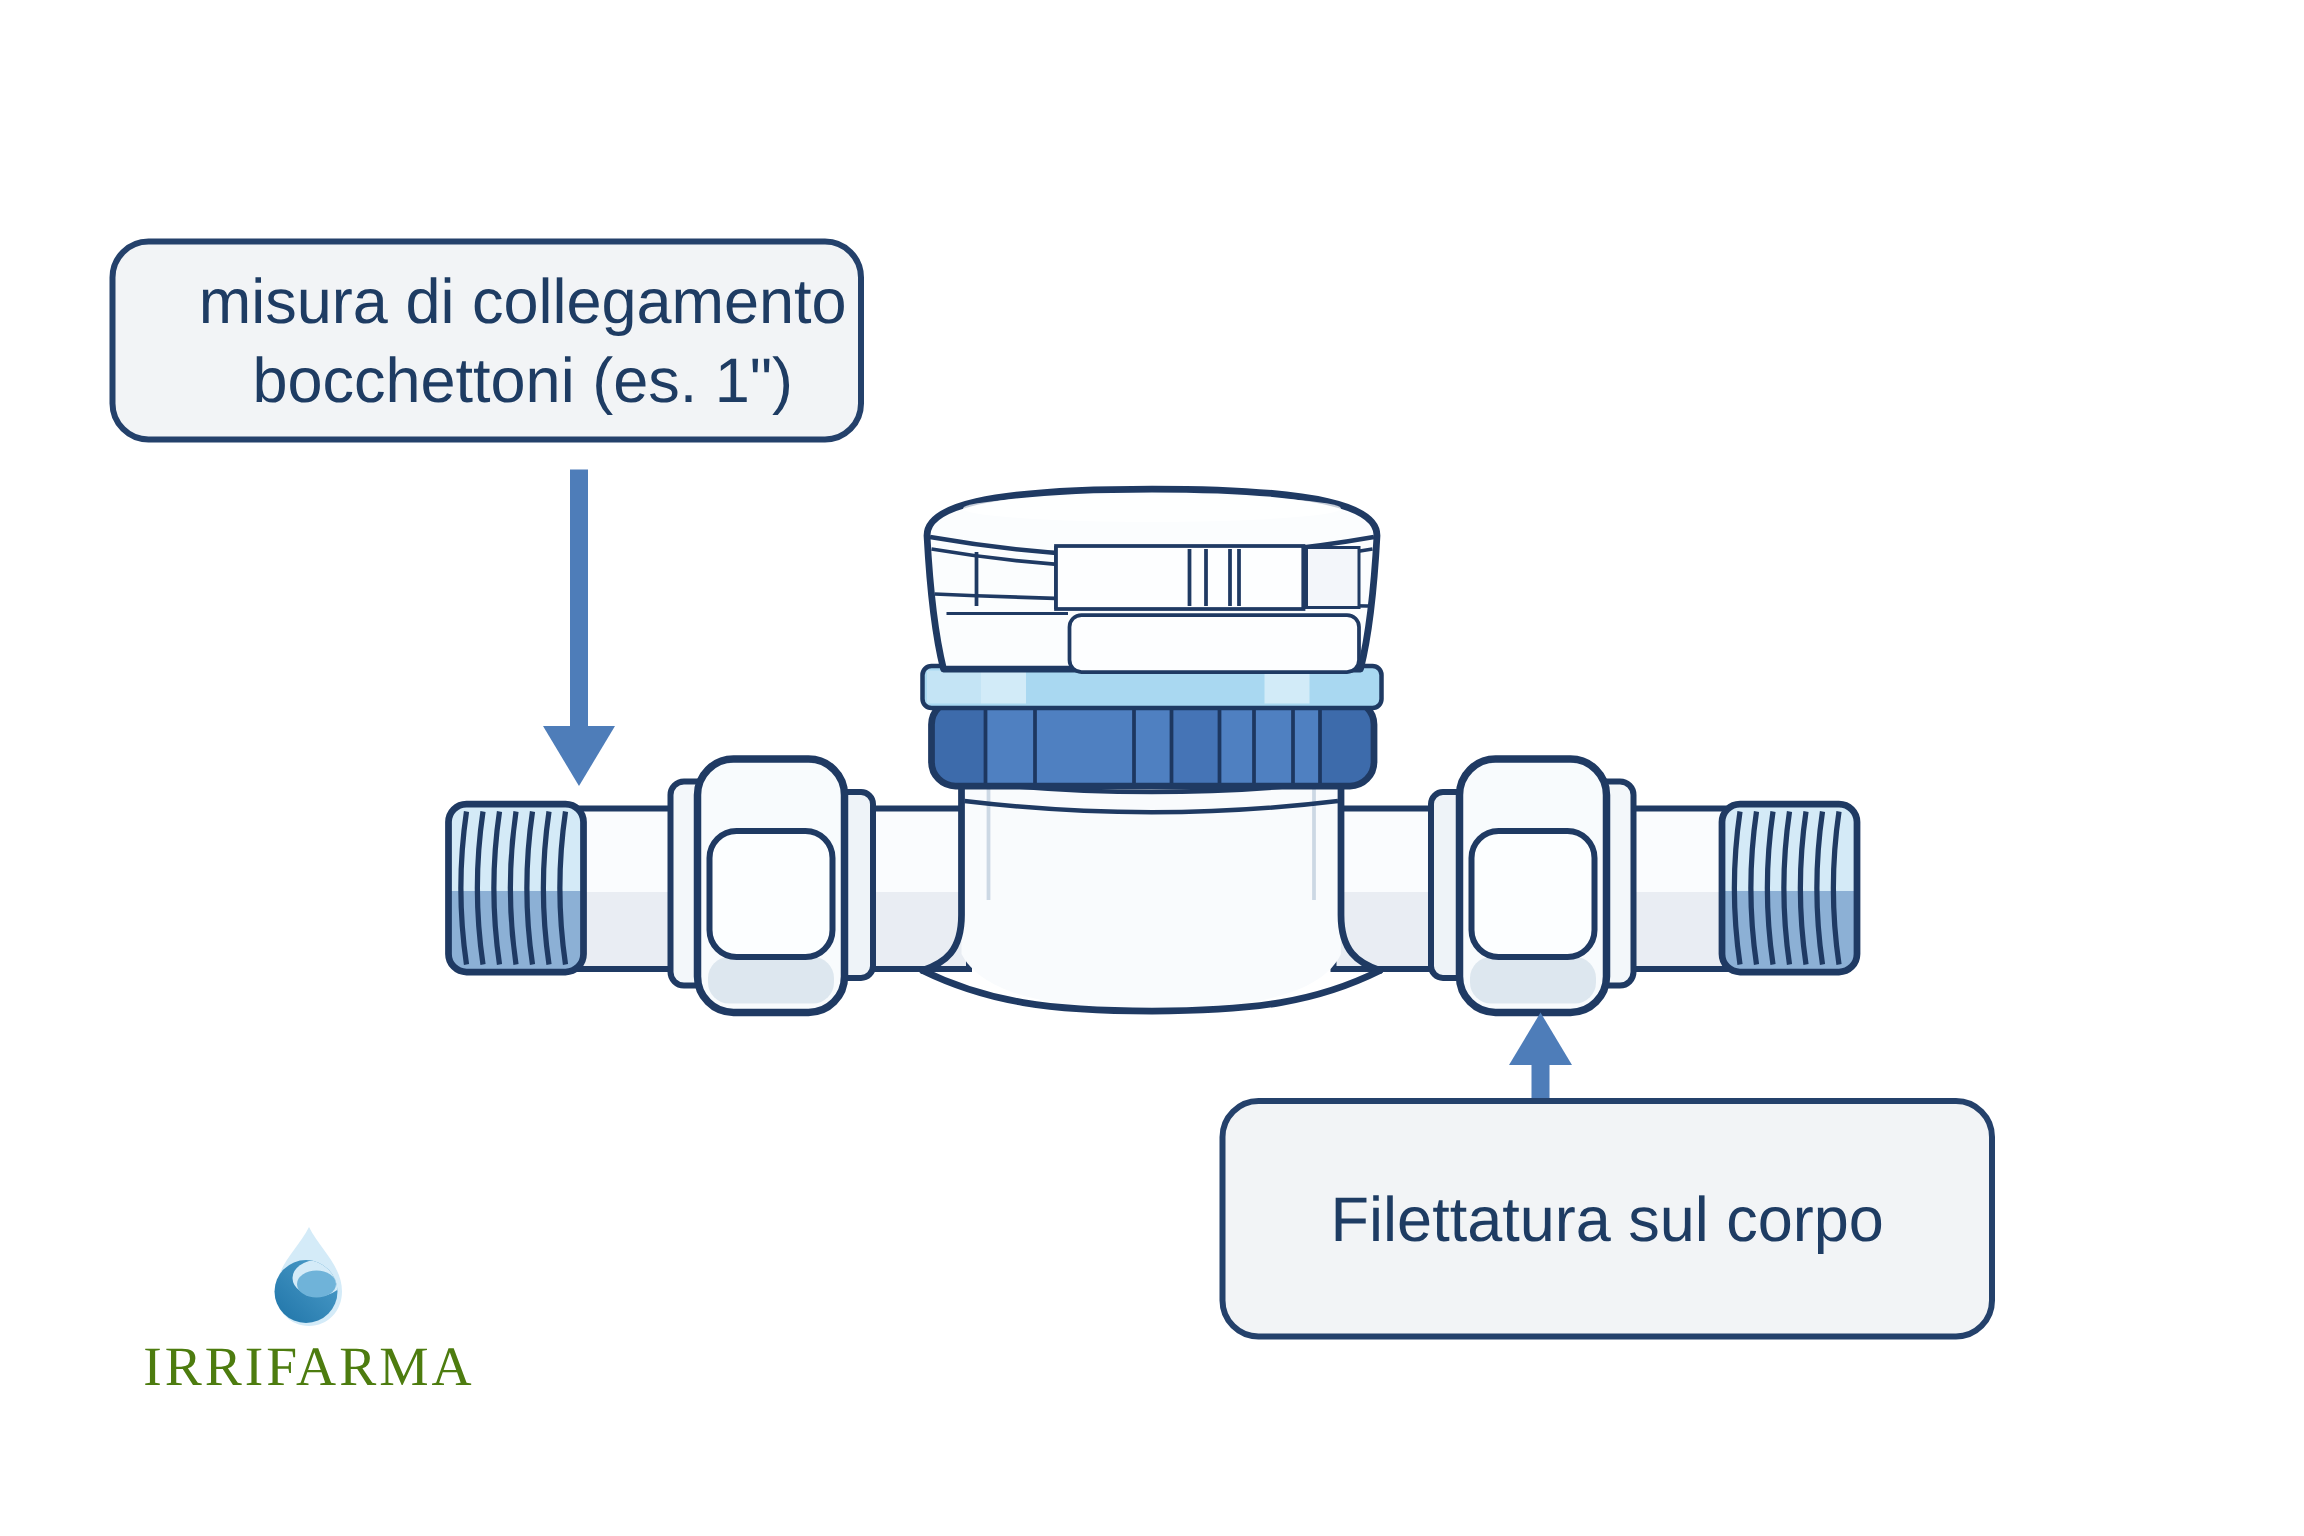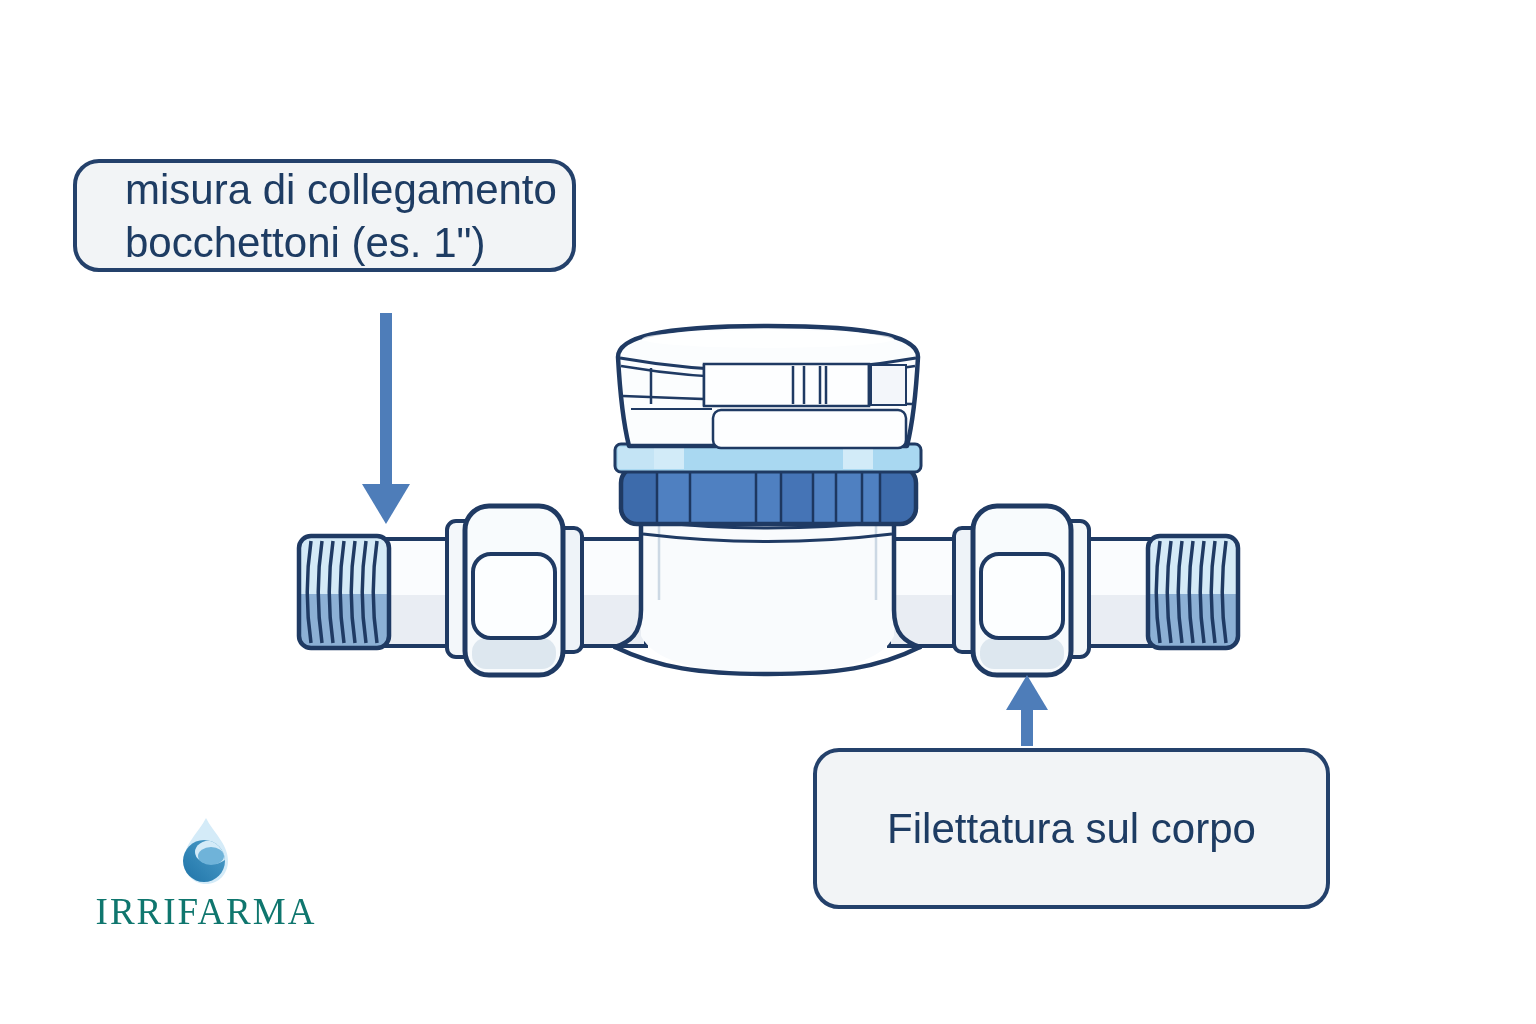--- a/index.html
+++ b/index.html
@@ -7,28 +7,28 @@
     width:1536px;height:1024px;position:relative;overflow:hidden;
     background:#ffffff;font-family:"Liberation Sans", sans-serif;
   }
   #scene{position:absolute;left:0;top:0;width:1536px;height:1024px;}
   .callout{
     position:absolute;box-sizing:border-box;
     background:#f2f4f6;border:4px solid #24416b;border-radius:26px;
     color:#1e3c63;font-size:42px;line-height:53px;
     display:flex;flex-direction:column;justify-content:center;
   }
-  #callout-connection{left:73px;top:159px;width:503px;height:113px;padding-left:48px;}
-  #callout-thread{left:813px;top:748px;width:517px;height:161px;align-items:center;text-align:center;}
+  #callout-connection{left:73px;top:159px;width:503px;height:136px;padding-left:48px;align-items:center;}
+  #callout-thread{left:813px;top:732px;width:517px;height:161px;align-items:center;text-align:center;}
   .callout span{display:block;}
   #brand{position:absolute;left:94px;top:816px;width:224px;text-align:center;}
   #brand svg{display:block;margin:0 auto;}
   #brand-name{
     font-family:"Liberation Serif", serif;font-size:37px;letter-spacing:2px;
-    color:#0f766e;margin-top:4px;white-space:nowrap;
+    color:#4d7c0f;margin-top:4px;white-space:nowrap;
   }
 </style>
 </head>
 <body>
 
 <svg id="scene" viewBox="0 0 1536 1024" xmlns="http://www.w3.org/2000/svg">
   <defs>
     <linearGradient id="pipeGrad" x1="0" y1="0" x2="0" y2="1">
       <stop offset="0" stop-color="#fafcfe"></stop>
         <stop offset="0.52" stop-color="#fafcfe"></stop>

